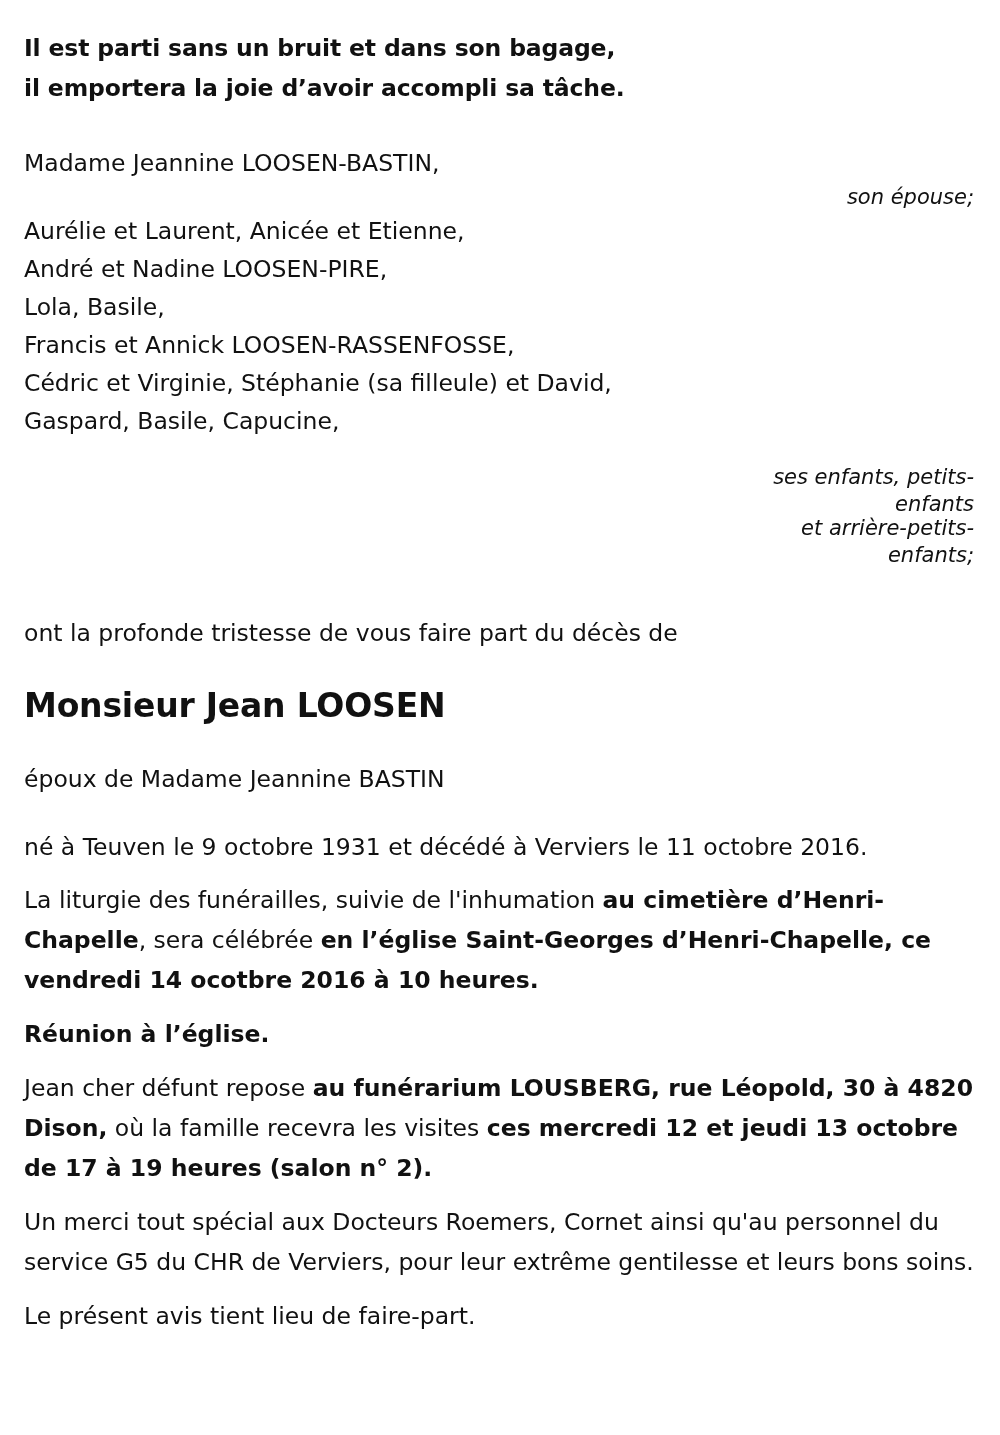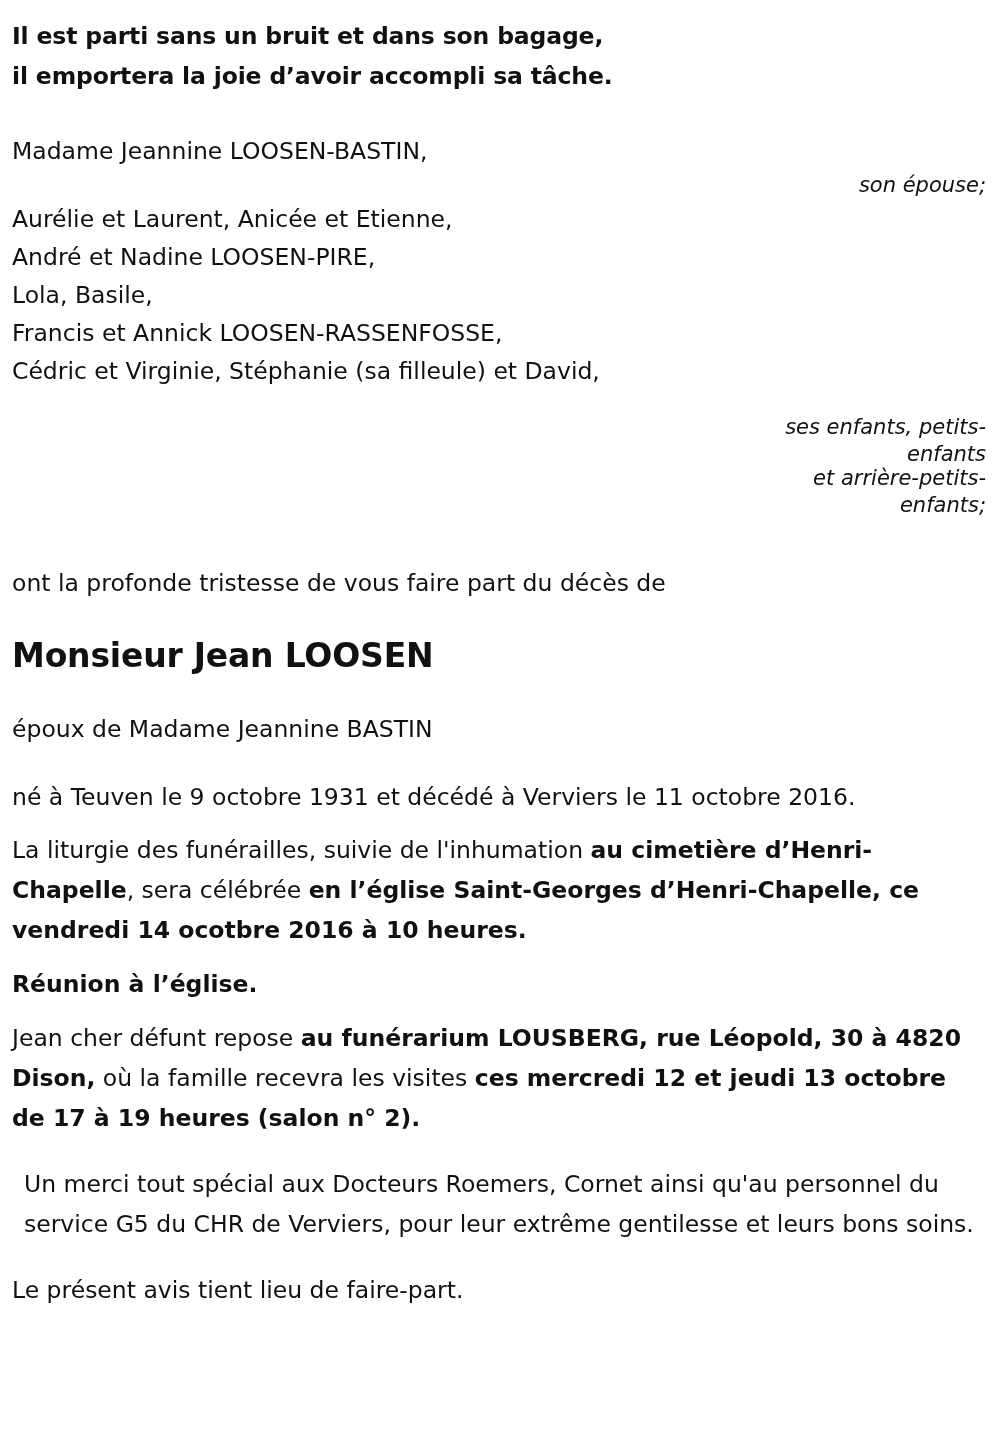--- a/index.html
+++ b/index.html
@@ -13,21 +13,21 @@
     height: 1435px;
     font-family: "DejaVu Sans", sans-serif;
     color: #111111;
     overflow: hidden;
     position: relative;
   }
   .page {
     position: relative;
     width: 1000px;
     height: 1162px;
-    padding: 0;
+    padding: 12px;
     box-sizing: border-box;
   }
   .pad {
     padding-left: 12px;
     padding-right: 8px;
   }
 
   
   .epigraph {
     padding-top: 16px;
@@ -110,20 +110,21 @@
     <div class="body-line">Madame Jeannine LOOSEN-BASTIN,</div>
     <div class="relation">son épouse;</div>
   </div>
 
   <div class="pad names-block">
     <div class="body-line">Aurélie et Laurent, Anicée et Etienne,</div>
     <div class="body-line">André et Nadine LOOSEN-PIRE,</div>
     <div class="body-line">Lola, Basile,</div>
     <div class="body-line">Francis et Annick LOOSEN-RASSENFOSSE,</div>
     <div class="body-line">Cédric et Virginie, Stéphanie (sa filleule) et David,</div>
+    <div class="body-line">Gaspard, Basile, Capucine,</div>
   </div>
 
   <div class="sp-2"></div>
 
   <div class="pad">
     <div class="relation">ses enfants, petits-</div>
     <div class="relation relation-tight">enfants</div>
     <div class="relation relation-tight">et arrière-petits-</div>
     <div class="relation">enfants;</div>
   </div>
@@ -173,21 +174,21 @@
 
   <div class="pad">
     <p class="para" style="margin:0;">
       <span>Jean cher défunt repose </span><b class="strong">au funérarium LOUSBERG, rue Léopold, 30 à 4820 Dison,</b><span> où la famille recevra les visites </span><b class="strong">ces mercredi 12 et jeudi 13 octobre de 17 à 19 heures (salon n° 2).</b>
     </p>
   </div>
 
   <div class="sp-1"></div>
 
   <div class="pad">
-    <p class="para" style="margin:12px;">Un merci tout spécial aux Docteurs Roemers, Cornet ainsi qu'au personnel du service G5 du CHR de Verviers, pour leur extrême gentilesse et leurs bons soins.</p>
+    <p class="para" style="margin:0;">Un merci tout spécial aux Docteurs Roemers, Cornet ainsi qu'au personnel du service G5 du CHR de Verviers, pour leur extrême gentilesse et leurs bons soins.</p>
   </div>
 
   <div class="sp-1"></div>
 
   <div class="pad">
     <div class="para">Le présent avis tient lieu de faire-part.</div>
   </div>
 
 </div>
 

